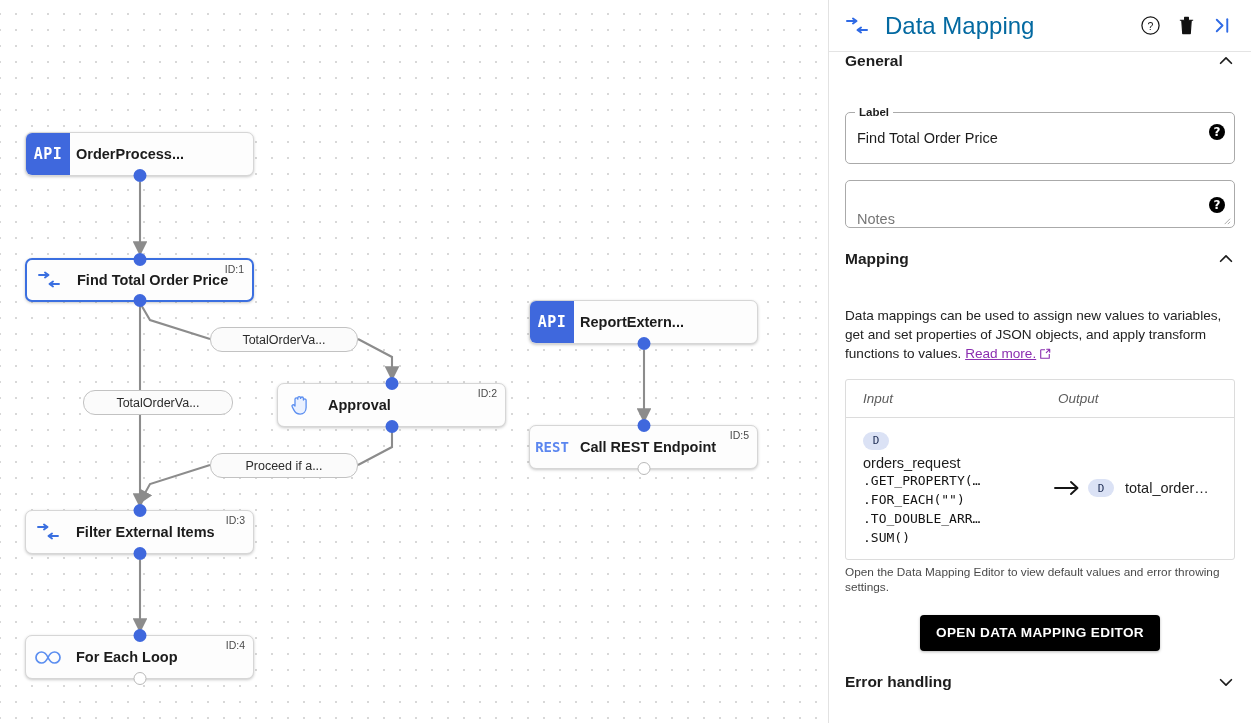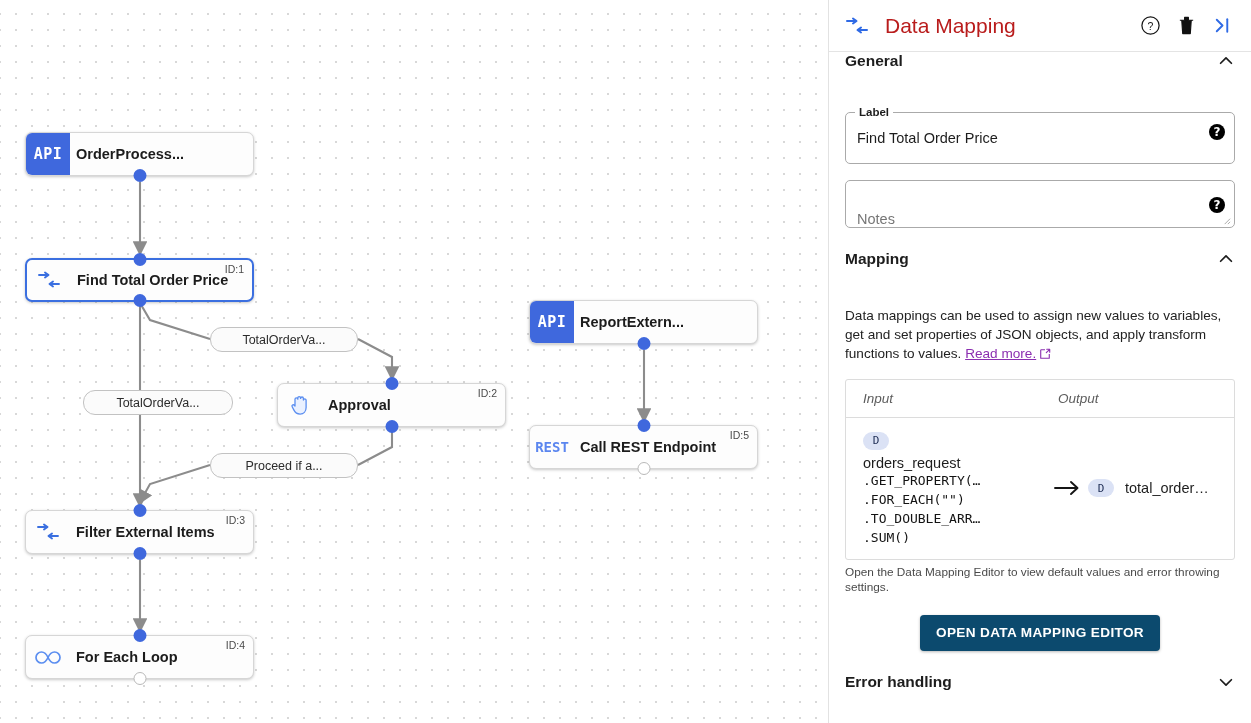--- a/index.html
+++ b/index.html
@@ -80,21 +80,21 @@
     overflow: hidden;
   }
   #panel-header {
     height: 52px; flex: 0 0 52px;
     display: flex; align-items: center;
     padding: 0 14px 0 16px;
     border-bottom: 1px solid #e4e4e4;
   }
   #panel-header .hdr-icon { width: 24px; height: 24px; display:flex; align-items:center; justify-content:center; }
   #panel-header .hdr-title {
-    font-size: 21px; color: #b91c1c; font-weight: 400;
+    font-size: 24px; color: #0369a1; font-weight: 400;
     margin-left: 16px; flex: 1;
   }
   .hdr-btn {
     width: 30px; height: 30px; margin-left: 6px;
     display: flex; align-items: center; justify-content: center;
     cursor: pointer;
   }
 
   .section { padding: 0 16px; }
   .section-head {
@@ -167,21 +167,21 @@
     background: #dbe2f5; color: #1b2a52; font-size: 11px;
     font-family: "DejaVu Sans Mono", monospace;
   }
   .varname { font-size: 14.5px; color: #1d1d1d; margin-top: 5px; }
   .chain { font-family: "DejaVu Sans Mono", monospace; font-size: 13px; color: #131313; line-height: 19px; }
   .out-name { font-size: 14.5px; color: #1d1d1d; margin-left: 11px; }
   .hint { font-size: 11.8px; color: #4a4a4a; margin-top: 5px; line-height: 15px; }
 
   .btn-primary {
     display: block; margin: 20px auto 0;
-    background: #0c4a6e; color: #fff;
+    background: #000000; color: #fff;
     border: none; border-radius: 4px;
     height: 36px; padding: 0 16px;
     font-size: 13.6px; font-weight: bold; letter-spacing: .35px;
     font-family: "Liberation Sans", sans-serif;
     box-shadow: 0 1px 3px rgba(0,0,0,.28);
     cursor: pointer;
   }
   .chev { width: 18px; height: 18px; }
 </style>
 </head>

